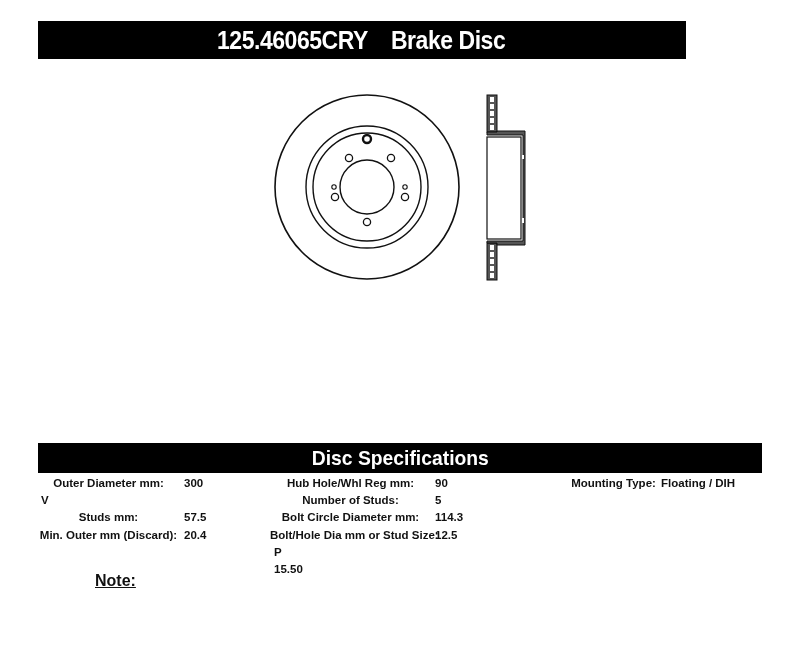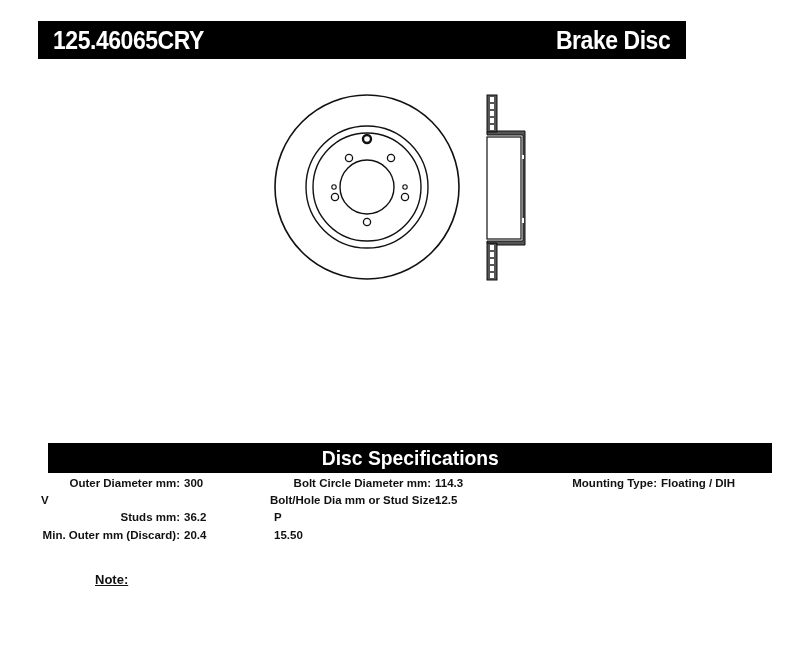--- a/index.html
+++ b/index.html
@@ -1,38 +1,38 @@
 <!DOCTYPE html>
 <html><head>
   <meta charset="utf-8">
   <style>
     html, body { margin: 0; padding: 0; background: #ffffff; }
     body { width: 800px; height: 655px; position: relative; overflow: hidden;
            font-family: "Liberation Sans", sans-serif; color: #111; }
     .title-bar { position: absolute; left: 38px; top: 21px; width: 648px; height: 38px;
                  background: #000; color: #fff; display: flex; align-items: center;
-                 justify-content: space-between; box-sizing: border-box; padding: 0 16px 0 15px; }
+                 justify-content: center; box-sizing: border-box; padding: 0 16px 0 15px; }
     .title-bar span { font-size: 25px; font-weight: bold; letter-spacing: -0.5px; transform: scaleX(0.92); display: inline-block; }
     .title-bar .left { transform-origin: left center; }
     .title-bar .right { transform-origin: right center; }
     .drawing { position: absolute; left: 270px; top: 90px; width: 270px; height: 200px; }
-    .spec-bar { position: absolute; left: 48px; top: 443px; width: 724px; height: 30px;
+    .spec-bar { position: absolute; left: 38px; top: 443px; width: 724px; height: 30px;
                 background: #000; color: #fff; display: flex; align-items: center; justify-content: center; }
     .spec-bar span { font-size: 21px; font-weight: bold; display: inline-block; transform: scaleX(0.92); }
     .col { position: absolute; top: 475px; font-size: 11.5px; font-weight: bold; line-height: 17.2px; }
     .row { display: flex; white-space: nowrap; }
-    .row .lbl { text-align: right; }
+    .row .lbl { text-align: center; }
     .row .val { text-align: right; padding-left: 4px; }
     .col1 .lbl { width: 143px; }
     .col1 { left: 37px; }
     .col2 .lbl { width: 161px; }
     .col2 { left: 270px; }
     .col3 { left: 570px; }
     .col3 .lbl { width: 87px; }
-    .note { position: absolute; left: 95px; top: 572px; font-size: 13px; font-weight: bold; text-decoration: underline; }
+    .note { position: absolute; left: 95px; top: 572px; font-size: 16px; font-weight: bold; text-decoration: underline; }
   </style>
 </head>
 <body>
 
 <div class="title-bar">
   <span class="left">125.46065CRY</span>
   <span class="right">Brake Disc</span>
 </div>
 
 <svg class="drawing" viewBox="270 90 270 200" width="270" height="200">
@@ -77,29 +77,37 @@
 <div class="col col1">
   <div class="row">
       <span class="lbl">Outer Diameter mm:</span>
       <span class="val">300</span>
     </div>
   <div class="row">
       <span class="val">V</span>
     </div>
   <div class="row">
       <span class="lbl">Studs mm:</span>
-      <span class="val">36.2</span>
+      <span class="val">57.5</span>
     </div>
   <div class="row">
       <span class="lbl">Min. Outer mm (Discard):</span>
       <span class="val">20.4</span>
     </div>
 </div>
 
 <div class="col col2">
+  <div class="row">
+      <span class="lbl">Hub Hole/Whl Reg mm:</span>
+      <span class="val">90</span>
+    </div>
+  <div class="row">
+      <span class="lbl">Number of Studs:</span>
+      <span class="val">5</span>
+    </div>
   <div class="row">
       <span class="lbl">Bolt Circle Diameter mm:</span>
       <span class="val">114.3</span>
     </div>
   <div class="row">
       <span class="lbl">Bolt/Hole Dia mm or Stud Size:</span>
       <span class="val">12.5</span>
     </div>
   <div class="row">
       <span class="val">P</span>

